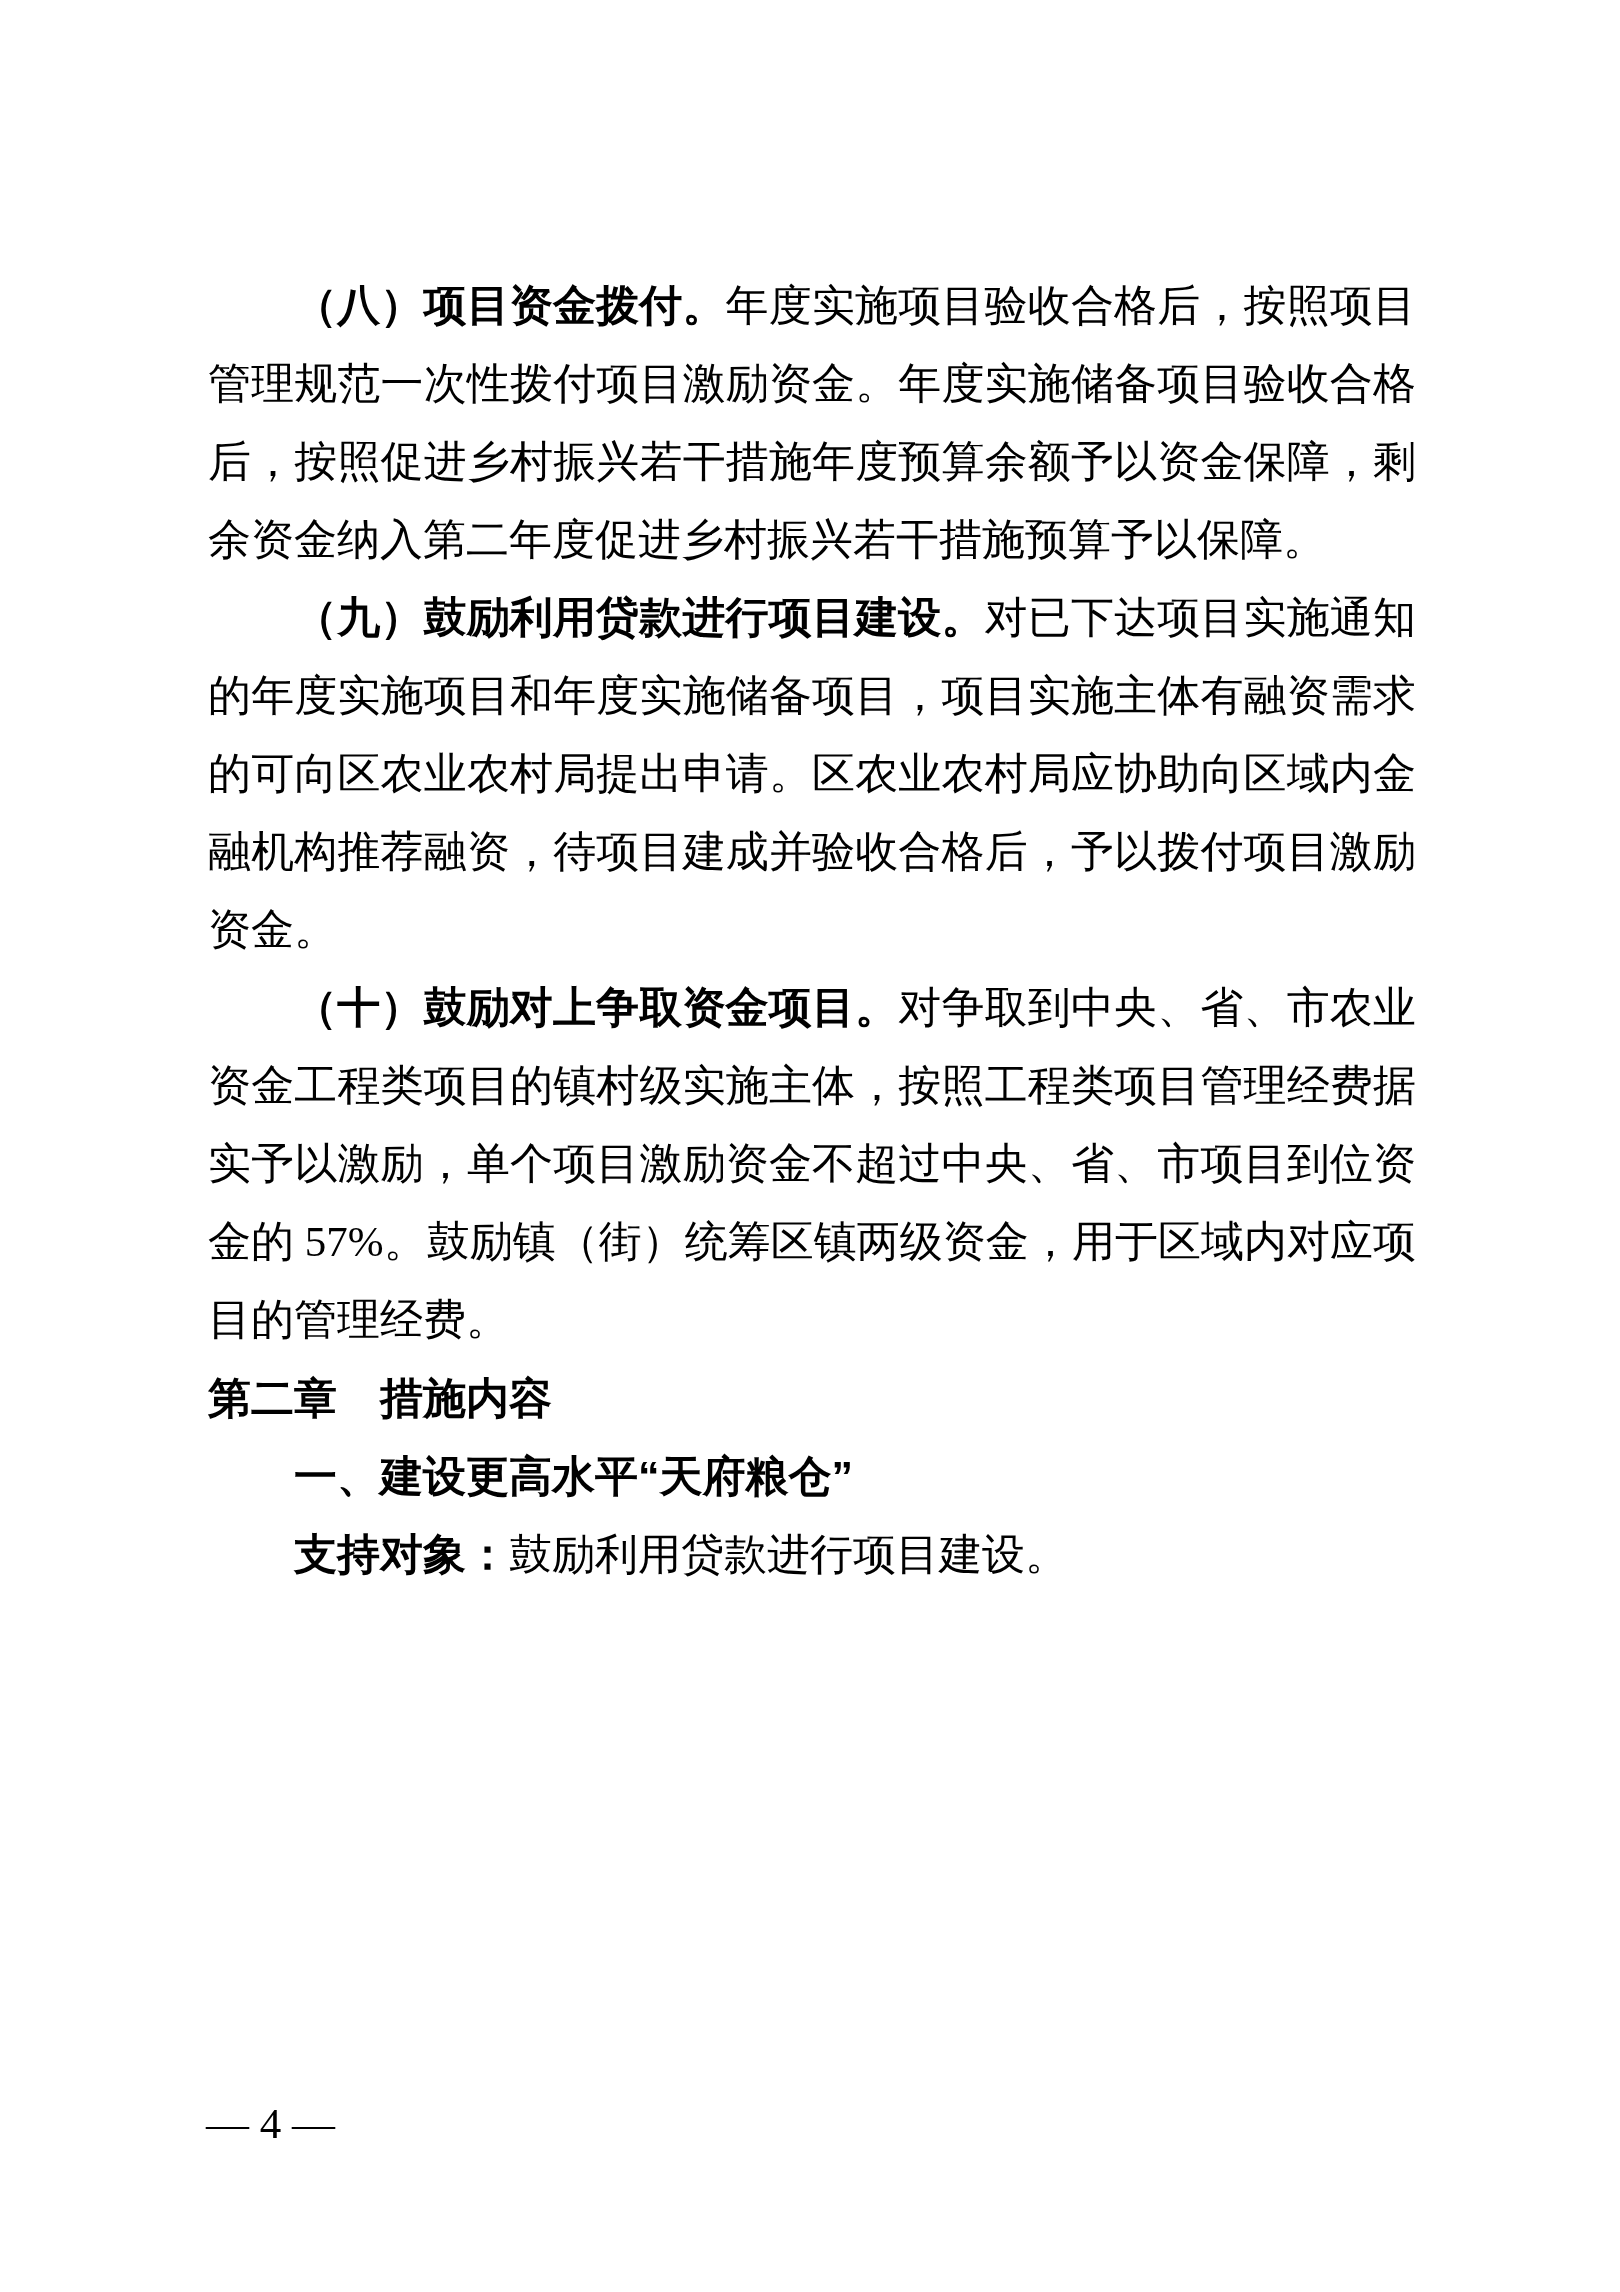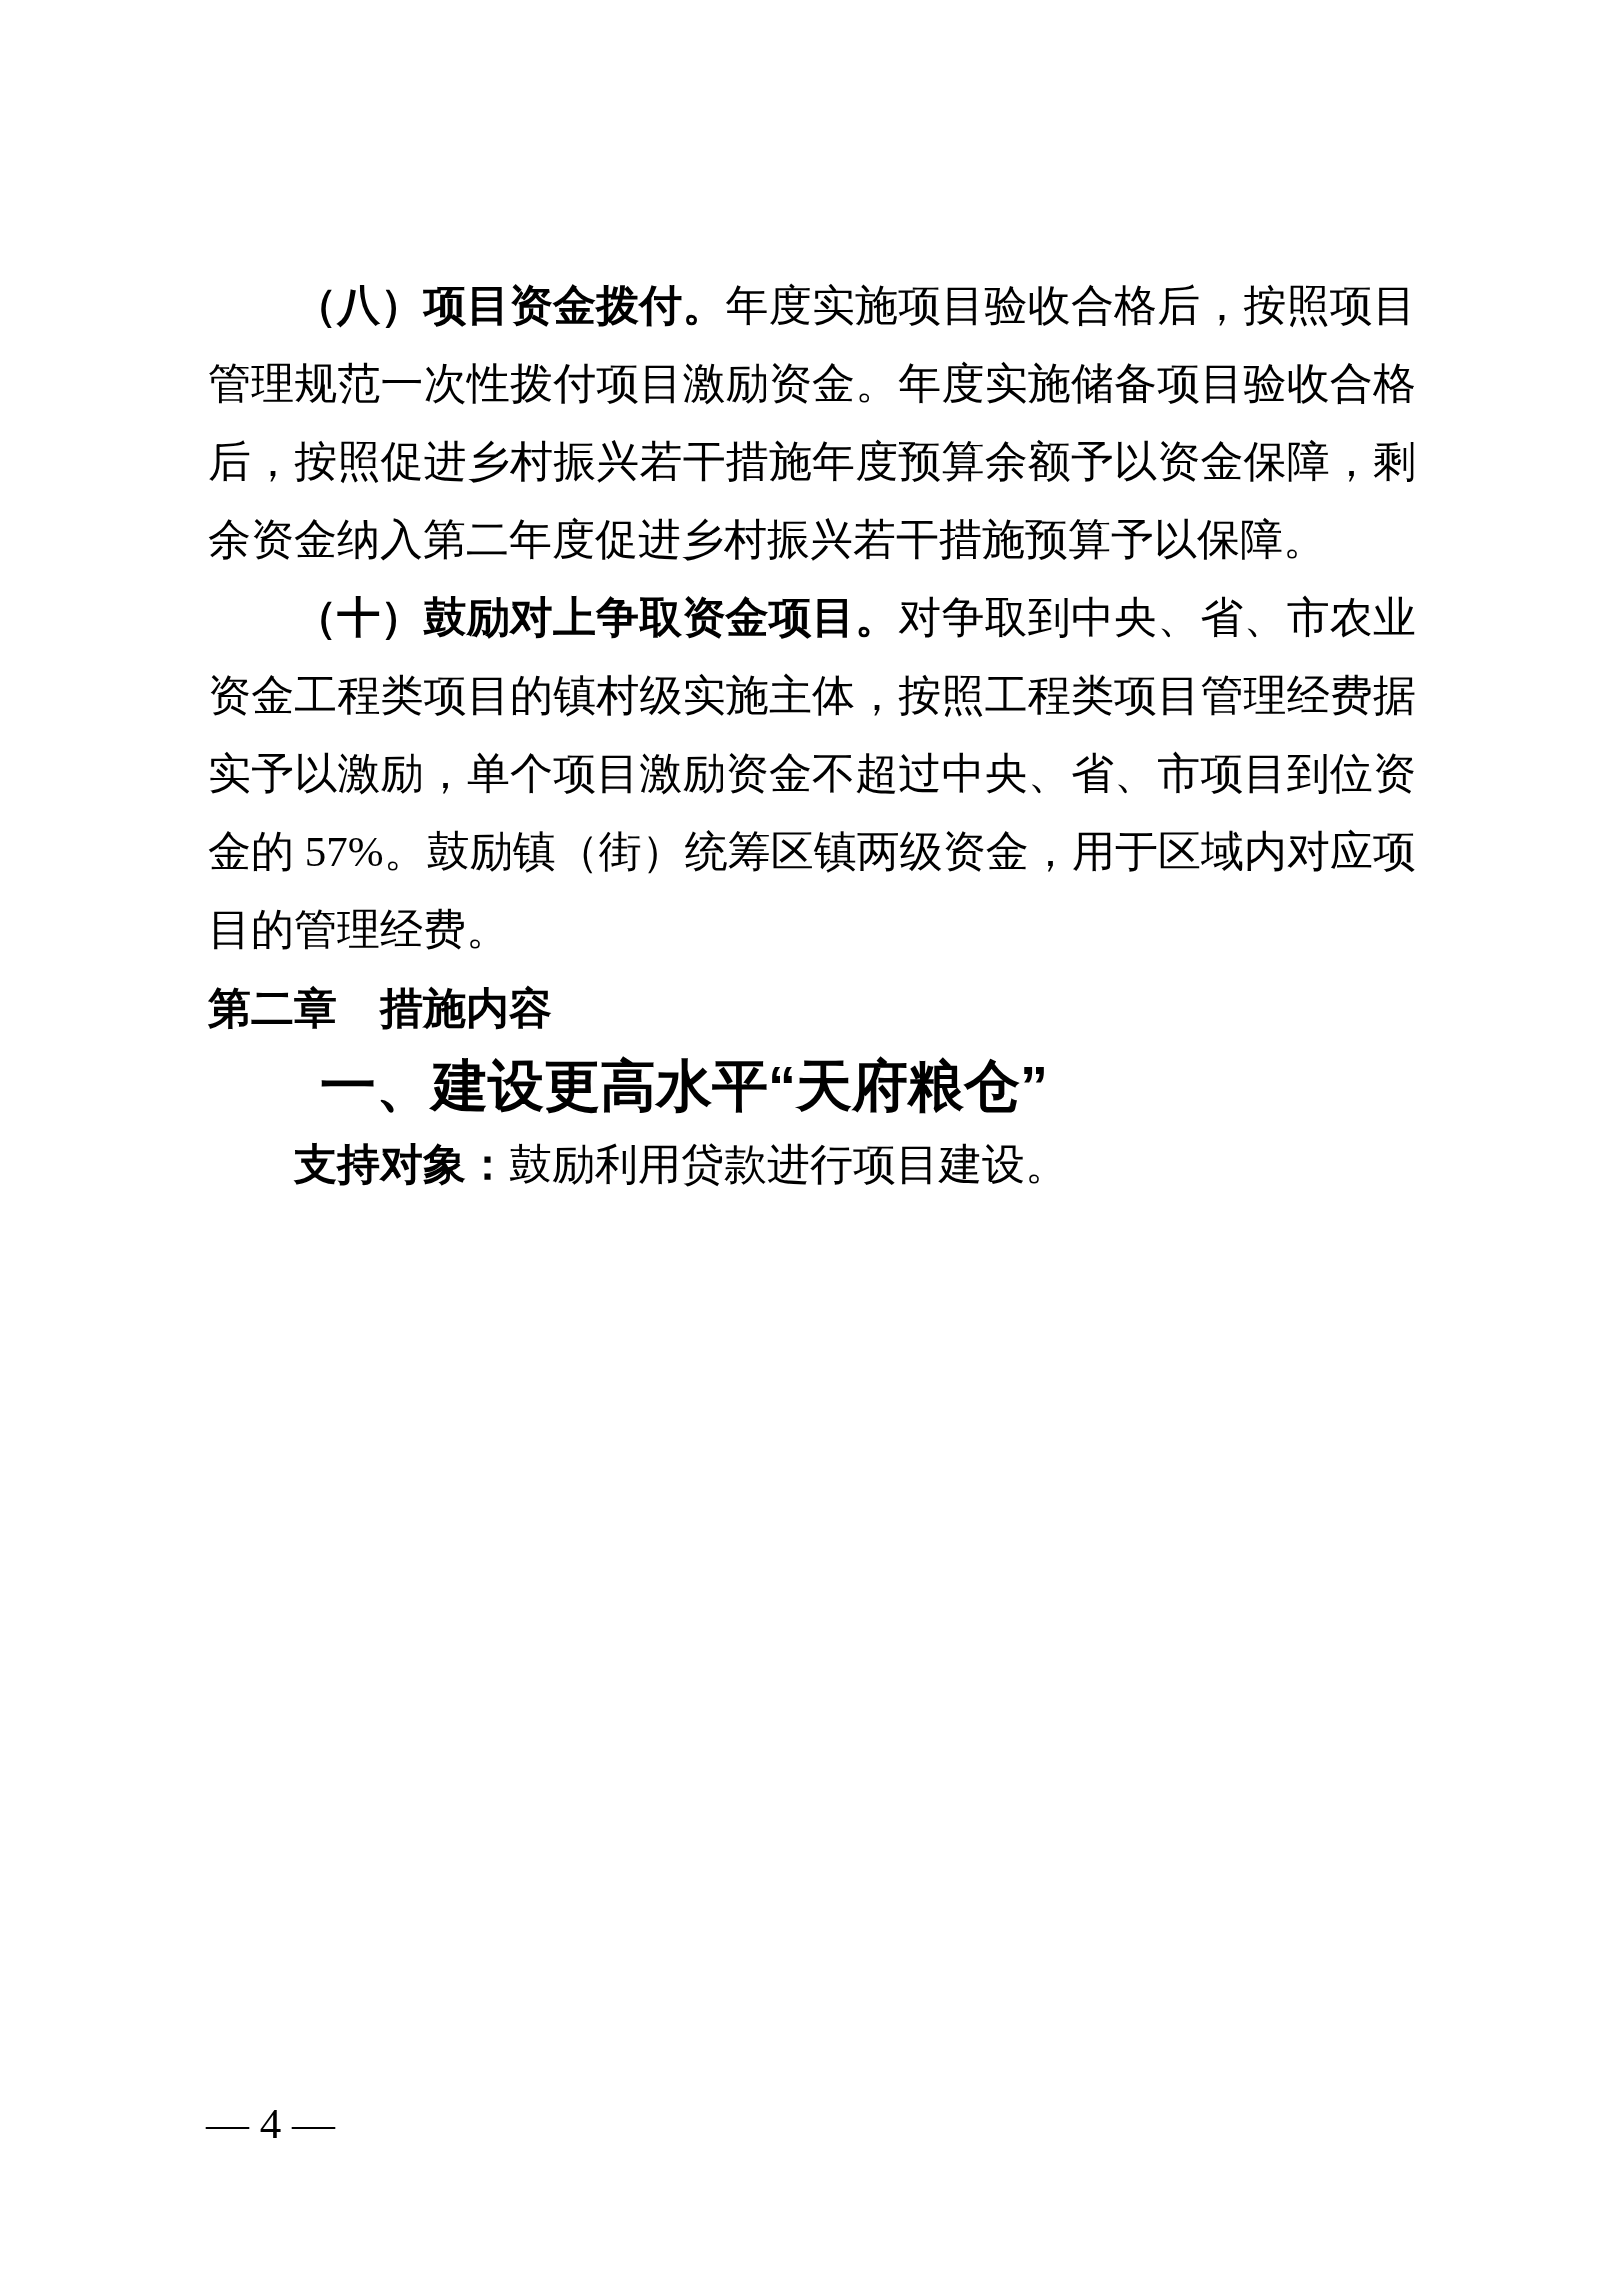--- a/index.html
+++ b/index.html
@@ -40,21 +40,21 @@
     font-size: 43px;
     line-height: 78px;
     font-family: "Liberation Sans", sans-serif;
     font-weight: bold;
     text-align: left;
     text-indent: 0;
   }
   .section {
     margin: 0;
     padding: 0;
-    font-size: 56px;
+    font-size: 43px;
     line-height: 78px;
     font-family: "Liberation Sans", sans-serif;
     font-weight: bold;
     text-indent: 2em;
     text-align: left;
   }
   .lead-hei {
     font-family: Liberation Sans, sans-serif;
     font-weight: bold;
   }
@@ -69,20 +69,21 @@
   }
 </style>
 </head>
 <body>
 
 <div class="page">
   <div class="content">
 
     <p class="para"><span class="lead-kai">（八）项目资金拨付。</span><span>年度实施项目验收合格后，按照项目管理规范一次性拨付项目激励资金。年度实施储备项目验收合格后，按照促进乡村振兴若干措施年度预算余额予以资金保障，剩余资金纳入第二年度促进乡村振兴若干措施预算予以保障。</span></p>
 
+    <p class="para"><span class="lead-kai">（九）鼓励利用贷款进行项目建设。</span><span>对已下达项目实施通知的年度实施项目和年度实施储备项目，项目实施主体有融资需求的可向区农业农村局提出申请。区农业农村局应协助向区域内金融机构推荐融资，待项目建成并验收合格后，予以拨付项目激励资金。</span></p>
 
     <p class="para"><span class="lead-kai">（十）鼓励对上争取资金项目。</span><span>对争取到中央、省、市农业资金工程类项目的镇村级实施主体，按照工程类项目管理经费据实予以激励，单个项目激励资金不超过中央、省、市项目到位资金的 57%。鼓励镇（街）统筹区镇两级资金，用于区域内对应项目的管理经费。</span></p>
 
     <h1 class="chapter">第二章　措施内容</h1>
 
     <h2 class="section">一、建设更高水平“天府粮仓”</h2>
 
 
     <p class="para"><span class="lead-hei">支持对象：</span><span>鼓励利用贷款进行项目建设。</span></p>
 

